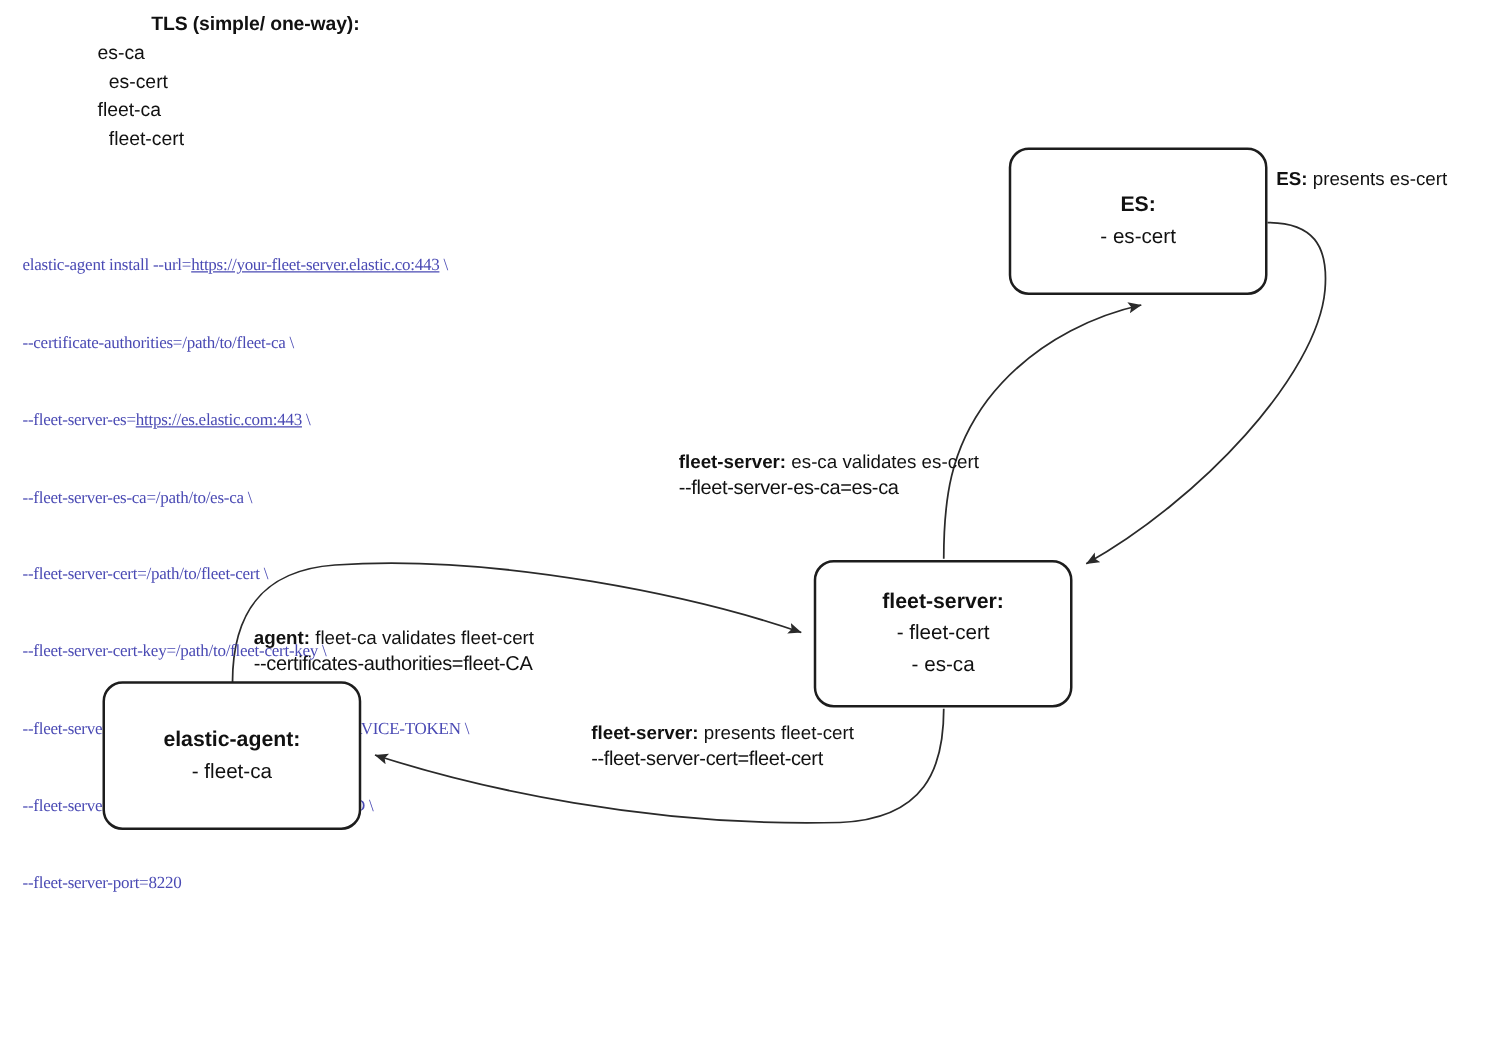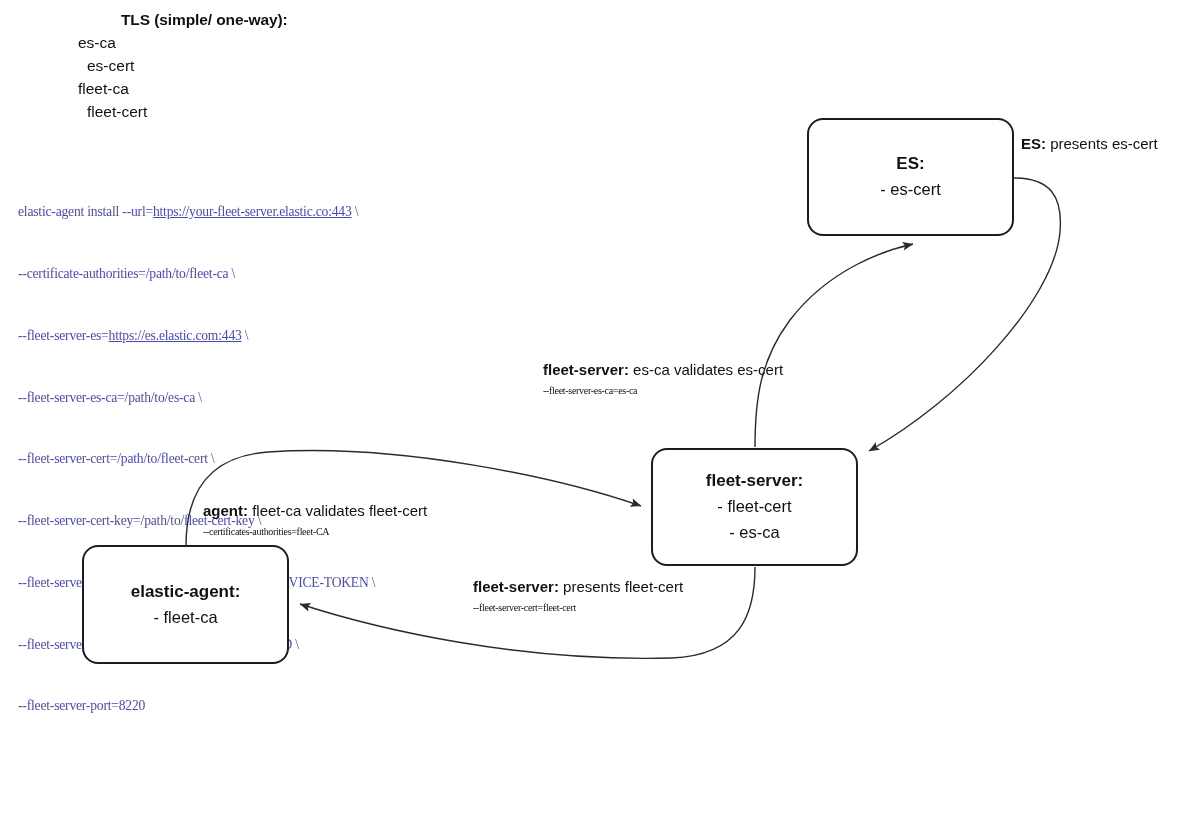--- a/index.html
+++ b/index.html
@@ -96,22 +96,22 @@
     background: transparent;
     color: #111111;
   }
   .edge-label .lbl-row1 {
     font-size: 15px;
     line-height: 20px;
     white-space: nowrap;
   }
   .edge-label .lbl-row1 b { font-weight: bold; }
   .edge-label .lbl-row2 {
-    font-family: Liberation Serif, serif;
-    font-size: 10px;
+    font-family: Liberation Sans, sans-serif;
+    font-size: 16px;
     line-height: 21px;
     white-space: nowrap;
     letter-spacing: -0.3px;
   }
 
   #label-es-presents  { left: 1021px; top: 134px; }
   #label-fs-validates { left: 543px;  top: 344px; margin-top: 16px; }
   #label-agent-validates { left: 203px; top: 501px; }
   #label-fs-presents  { left: 473px;  top: 577px; }
 </style>

